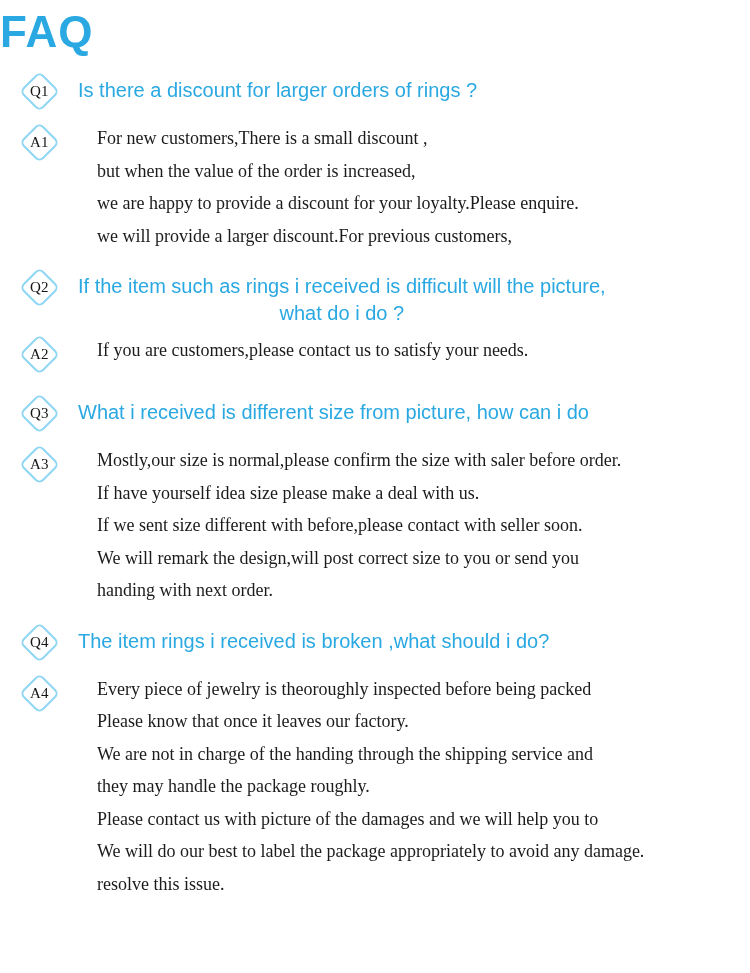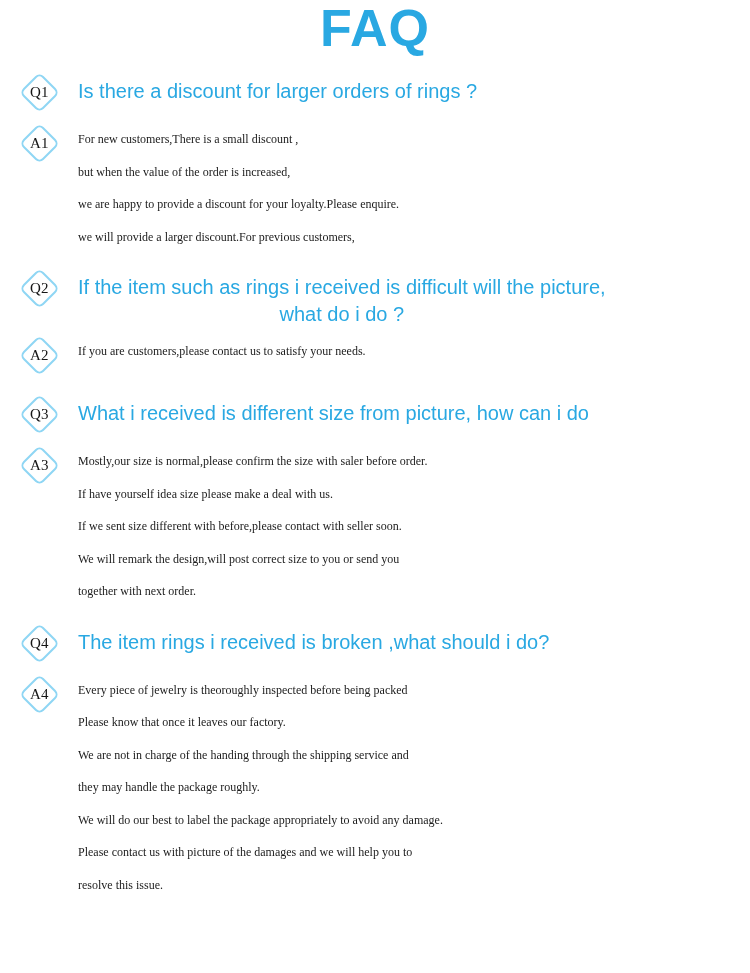--- a/index.html
+++ b/index.html
@@ -8,25 +8,25 @@
     width: 750px;
     min-height: 973px;
     margin: 0 auto;
     font-family: "Liberation Serif", serif;
     color: #1b1b1b;
     overflow-x: hidden;
   }
   .page-title {
     font-family: "Liberation Sans", sans-serif;
     font-weight: bold;
-    font-size: 52px;
+    font-size: 44px;
     letter-spacing: 1px;
     color: #29a8e2;
-    text-align: center;
-    padding-top: 0;
+    text-align: left;
+    padding-top: 8px;
     line-height: 1.1;
   }
   .faq {
     padding: 14px 14px 12px 0;
   }
   .faq-item { margin-bottom: 14px; }
   .row { display: flex; align-items: flex-start; }
   .marker {
     flex: 0 0 78px;
     display: flex;
@@ -57,23 +57,24 @@
     color: #29a8e2;
     font-size: 20px;
     line-height: 27px;
     padding-top: 7px;
     max-width: 650px;
     text-align: center;
   }
   .question-row { margin-bottom: 6px; }
   .answer { padding-top: 1px; max-width: 660px; }
   .answer p {
-    font-size: 12px;
+    font-size: 18px;
     line-height: 32.5px;
     color: #1b1b1b;
+    margin-left: 19px;
   }
 </style>
 </head>
 <body>
 
 <h1 class="page-title">FAQ</h1>
 
 <div class="faq">
 
   <section class="faq-item">
@@ -141,21 +142,21 @@
       <div class="marker">
         <div class="diamond">
           <span class="diamond-label">A3</span>
         </div>
       </div>
       <div class="answer">
         <p>Mostly,our size is normal,please confirm the size with saler before order.</p>
         <p>If have yourself idea size please make a deal with us.</p>
         <p>If we sent size different with before,please contact with seller soon.</p>
         <p>We will remark the design,will post correct size to you or send you</p>
-        <p>together with next order.</p>
+        <p>handing with next order.</p>
       </div>
     </div>
   </section>
 
   <section class="faq-item">
     <div class="row question-row">
       <div class="marker">
         <div class="diamond">
           <span class="diamond-label">Q4</span>
         </div>
@@ -168,20 +169,20 @@
       <div class="marker">
         <div class="diamond">
           <span class="diamond-label">A4</span>
         </div>
       </div>
       <div class="answer">
         <p>Every piece of jewelry is theoroughly inspected before being packed</p>
         <p>Please know that once it leaves our factory.</p>
         <p>We are not in charge of the handing through the shipping service and</p>
         <p>they may handle the package roughly.</p>
+        <p>Please contact us with picture of the damages and we will help you to</p>
         <p>We will do our best to label the package appropriately to avoid any damage.</p>
-        <p>Please contact us with picture of the damages and we will help you to</p>
         <p>resolve this issue.</p>
       </div>
     </div>
   </section>
 
 </div>
 
 </body></html>

